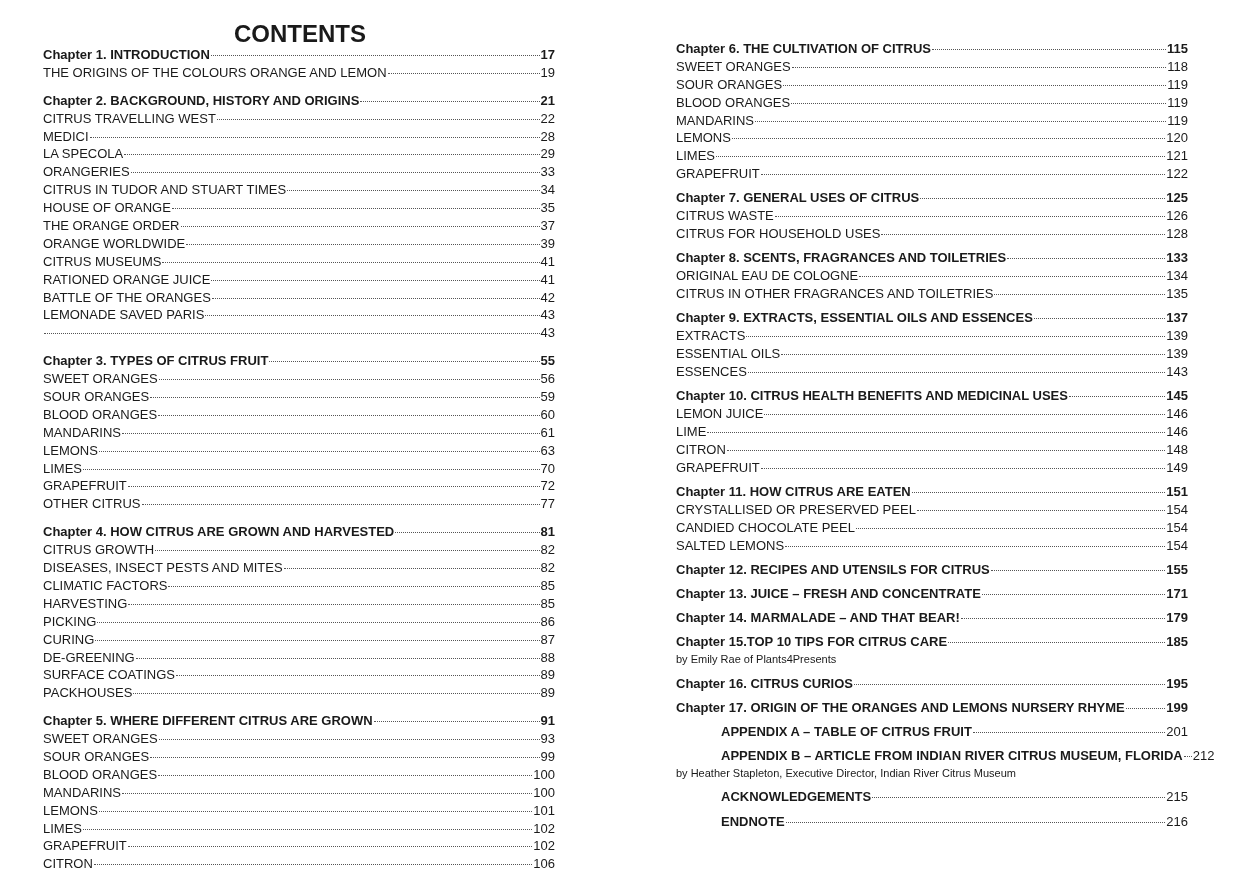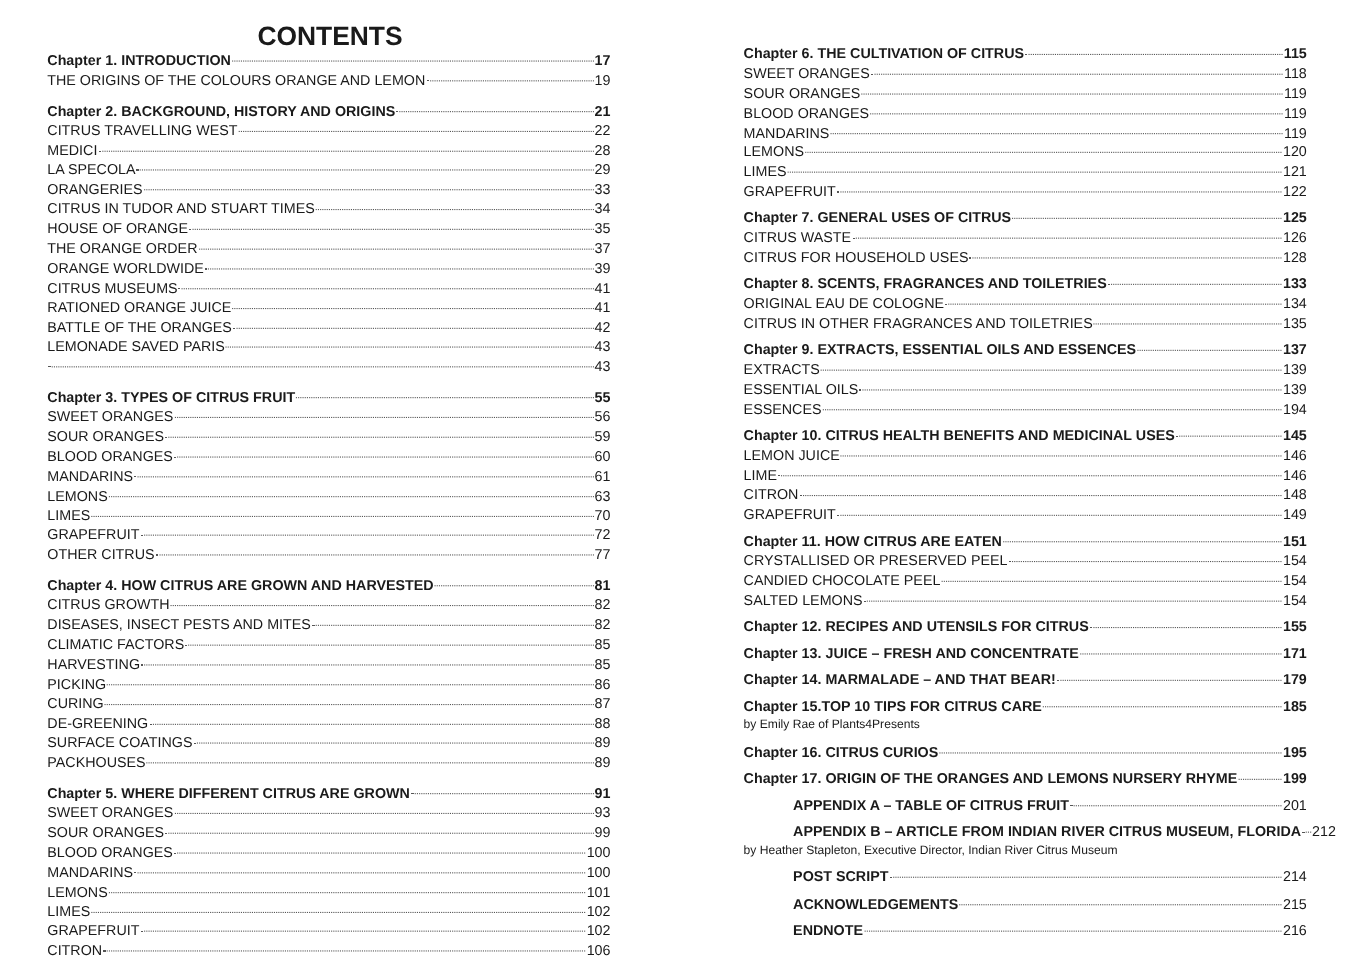--- a/index.html
+++ b/index.html
@@ -351,21 +351,21 @@
           <span class="page-num">139</span>
         </div>
         <div class="toc-row">
           <span class="label">ESSENTIAL OILS</span>
           <span class="dots"></span>
           <span class="page-num">139</span>
         </div>
         <div class="toc-row">
           <span class="label">ESSENCES</span>
           <span class="dots"></span>
-          <span class="page-num">194</span>
+          <span class="page-num">143</span>
         </div>
       </div>
       <div class="section">
         <div class="toc-row bold">
           <span class="label">Chapter 10. CITRUS HEALTH BENEFITS AND MEDICINAL USES</span>
           <span class="dots"></span>
           <span class="page-num">145</span>
         </div>
         <div class="toc-row">
           <span class="label">LEMON JUICE</span>
@@ -460,27 +460,20 @@
           <span class="page-num">201</span>
         </div>
       </div>
       <div class="section">
         <div class="toc-row bold-label-only">
           <span class="label">APPENDIX B – ARTICLE FROM INDIAN RIVER CITRUS MUSEUM, FLORIDA</span>
           <span class="dots"></span>
           <span class="page-num">212</span>
         </div>
         <div class="byline">by Heather Stapleton, Executive Director, Indian River Citrus Museum</div>
-      </div>
-      <div class="section">
-        <div class="toc-row bold-label-only">
-          <span class="label">POST SCRIPT</span>
-          <span class="dots"></span>
-          <span class="page-num">214</span>
-        </div>
       </div>
       <div class="section">
         <div class="toc-row bold-label-only">
           <span class="label">ACKNOWLEDGEMENTS</span>
           <span class="dots"></span>
           <span class="page-num">215</span>
         </div>
       </div>
       <div class="section">
         <div class="toc-row bold-label-only">

